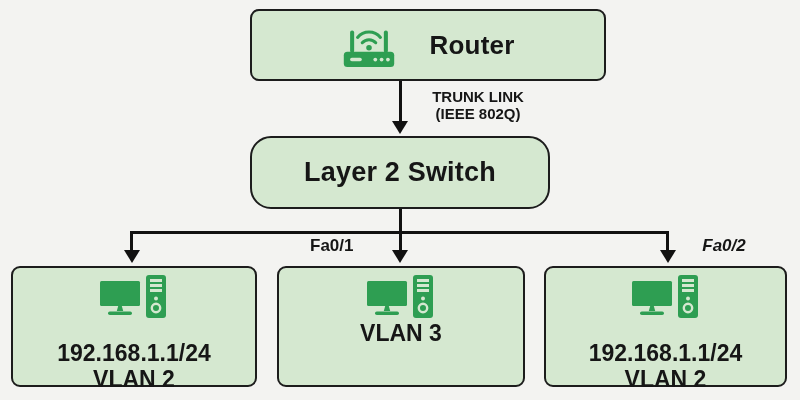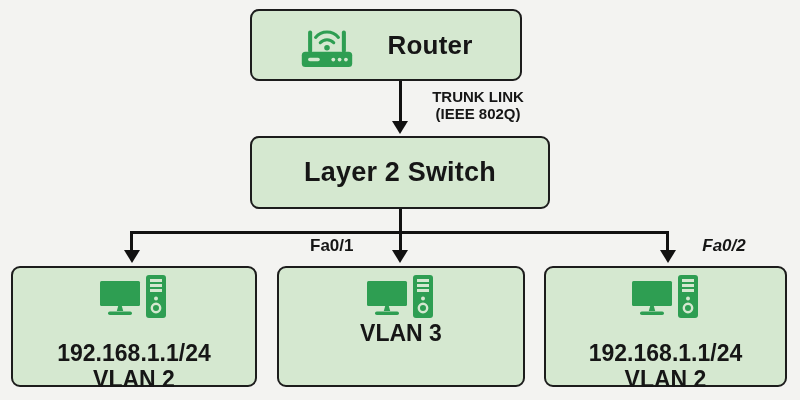--- a/index.html
+++ b/index.html
@@ -15,22 +15,22 @@
   .canvas{
     position:relative;width:800px;height:400px;overflow:hidden;
     background:var(--background);color:var(--text);
   }
   .node{
     position:absolute;box-sizing:border-box;
     background:var(--box-fill);
     border:2px solid var(--box-border);
     border-radius:9px;
   }
-  .router-node{left:250px;top:9px;width:272px;height:72px;display:flex;align-items:center;justify-content:center;gap:34px;}
-  .switch-node{left:250px;top:136px;width:300px;height:73px;display:flex;align-items:center;justify-content:center;}
+  .router-node{left:250px;top:9px;width:356px;height:72px;display:flex;align-items:center;justify-content:center;gap:34px;}
+  .switch-node{left:250px;top:136px;width:300px;height:73px;display:flex;align-items:center;justify-content:center;border-radius:21px;}
   .big-label{font-size:26px;font-weight:700;letter-spacing:.2px;}
   .switch-node .big-label{font-size:27px;}
   .host-node{top:266px;height:121px;display:flex;flex-direction:column;align-items:center;padding-top:7px;}
   .host-1{left:11px;width:246px;}
   .host-2{left:277px;width:248px;}
   .host-3{left:544px;width:243px;}
   .host-ip{margin-top:20px;font-size:23px;font-weight:700;line-height:26px;}
   .host-vlan{font-size:23px;font-weight:700;line-height:27px;}
   .vline,.hline{position:absolute;background:var(--line);}
   .vline{width:3px;}

